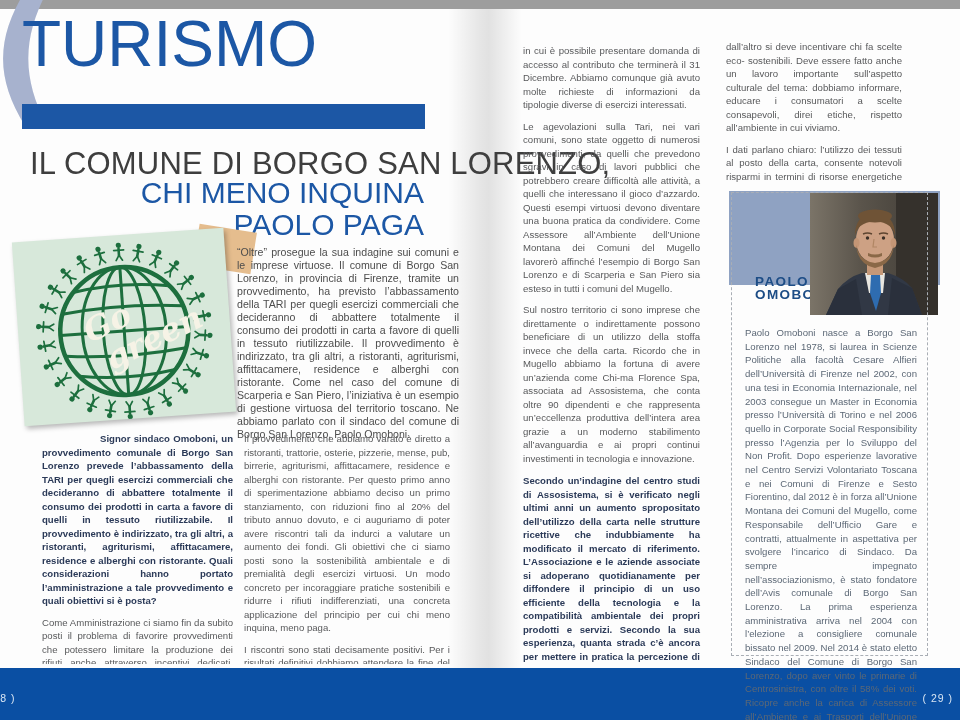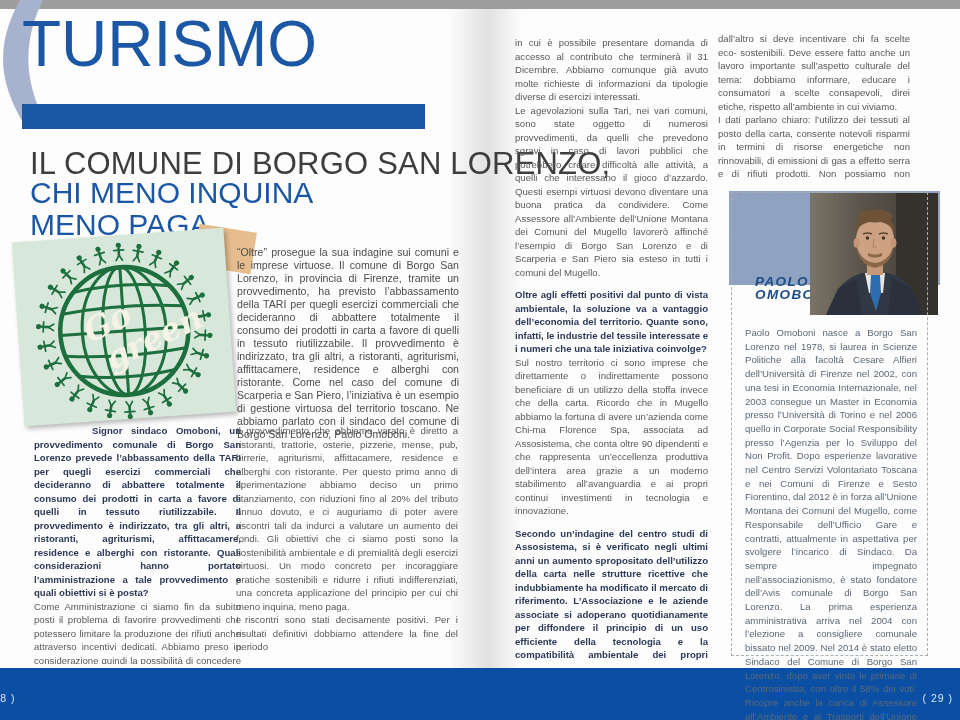--- a/index.html
+++ b/index.html
@@ -18,43 +18,43 @@
        font-family:"Liberation Sans",sans-serif;}
   .abs{position:absolute;}
   .top-strip{left:0;top:0;width:960px;height:9px;background:#9d9d9d;}
   .gutter{left:448px;top:9px;width:74px;height:659px;
     background:linear-gradient(90deg,rgba(0,0,0,0) 0%,rgba(0,0,0,0.09) 42%,rgba(0,0,0,0.11) 55%,rgba(0,0,0,0) 100%);}
   .big-paren{left:-10px;top:-22px;font-size:152px;line-height:1;font-weight:bold;
     color:#a7b2ce;font-family:"DejaVu Sans",sans-serif;}
   .turismo{left:22px;top:12px;font-size:64px;line-height:1;color:var(--accent);letter-spacing:0px;}
   .blue-bar{left:22px;top:104px;width:403px;height:25px;background:var(--accent);}
   .kicker{left:30px;top:146px;width:398px;font-size:31px;color:#3e3e3e;letter-spacing:0.2px;white-space:nowrap;}
-  .head-blue{left:30px;top:177px;width:394px;color:var(--accent);
+  .head-blue{left:30px;top:177px;width:394px;text-align:right;color:var(--accent);
     font-size:30px;line-height:32px;}
   .intro{left:237px;top:246px;width:222px;font-size:10.6px;line-height:13px;
     text-align:justify;color:#4c4c4c;}
   
   .logo-wrap{left:14px;top:226px;width:232px;height:204px;}
   .logo-tan{position:absolute;left:182px;top:2px;width:58px;height:42px;background:#e5bd8e;transform:rotate(9deg);}
   .logo-card{position:absolute;left:4px;top:9px;width:212px;height:184px;background:var(--cardgreen);
     transform:rotate(-4deg);box-shadow:2px 3px 5px rgba(0,0,0,0.28);}
   
   .col{overflow:hidden;text-align:justify;font-size:9.6px;line-height:13.5px;}
-  .col p{margin:0;}
+  .col p{margin:8px;}
   .col p.q{color:var(--navy);font-weight:bold;}
   .col p.a{color:var(--body);}
   .col p.gap{margin-top:9px;}
   .col p.indent{text-indent:58px;}
   .lcol1{left:34px;top:424px;width:207px;height:240px;}
   .lcol2{left:236px;top:424px;width:222px;height:240px;}
   .rcol1{left:515px;top:36px;width:193px;height:626px;}
   .rcol2{left:718px;top:32px;width:192px;height:150px;}
   
   .profile-frame{left:731px;top:192px;width:195px;height:462px;border:1px dashed #a9aeb5;z-index:3;pointer-events:none;}
-  .profile-box{left:729px;top:191px;width:211px;height:94px;background:var(--slate);z-index:2;font-style:italic;}
+  .profile-box{left:729px;top:191px;width:211px;height:94px;background:var(--slate);z-index:2;}
   .profile-name{position:absolute;left:26px;top:84px;color:var(--namecol);font-weight:bold;
     font-size:13.5px;line-height:13px;letter-spacing:1.4px;}
   .profile-photo{position:absolute;left:81px;top:2px;width:128px;height:122px;}
   .bio{left:745px;top:326px;width:172px;font-size:9.6px;line-height:13.7px;text-align:justify;
     color:var(--biocol);z-index:4;}
   
   .footer{left:0;top:668px;width:960px;height:52px;background:var(--barblue);}
   .pn{top:692px;color:#d9e6f4;font-size:10.5px;letter-spacing:1px;z-index:5;}
   .pn-left{left:-15px;}
   .pn-right{right:7px;margin-left:32px;}
@@ -64,21 +64,21 @@
 
 <div class="abs top-strip"></div>
 <div class="abs gutter"></div>
 
 <div class="abs big-paren">(</div>
 <div class="abs turismo">TURISMO</div>
 <div class="abs blue-bar"></div>
 <div class="abs kicker">IL COMUNE DI BORGO SAN LORENZO,</div>
 <div class="abs head-blue">
   <div>CHI MENO INQUINA</div>
-  <div>MENO PAGA</div>
+  <div>PAOLO PAGA</div>
 </div>
 
 <div class="abs logo-wrap">
   <div class="logo-tan"></div>
   <div class="logo-card">
     <svg id="emblem" width="212" height="184" viewBox="0 0 212 184">
       <g class="people">
           <g transform="translate(106.0 17.0) rotate(0.0)">
             <circle cx="0" cy="-6.8" r="2.6" fill="#1d6f3e"></circle>
             <line x1="0" y1="-3.5" x2="0" y2="3.2" stroke="#1d6f3e" stroke-width="2.6" stroke-linecap="round"></line>
@@ -287,21 +287,20 @@
     <p class="q indent">Signor sindaco Omoboni, un provvedimento comunale di Borgo San Lorenzo prevede l’abbassamento della TARI per quegli esercizi commerciali che decideranno di abbattere totalmente il consumo dei prodotti in carta a favore di quelli in tessuto riutilizzabile. Il provvedimento è indirizzato, tra gli altri, a ristoranti, agriturismi, affittacamere, residence e alberghi con ristorante. Quali considerazioni hanno portato l’amministrazione a tale provvedimento e quali obiettivi si è posta?</p>
     <p class="a">Come Amministrazione ci siamo fin da subito posti il problema di favorire provvedimenti che potessero limitare la produzione dei rifiuti anche attraverso incentivi dedicati. Abbiamo preso in considerazione quindi la possibilità di concedere sgravi a quelle attività virtuose che si fossero impegnate a ridurre la quantità di rifiuti indifferenziati. Da qui la scelta di abbassare la TARI a quegli esercizi commerciali che decidono di abbattere totalmente il consumo dei prodotti in carta a favore di quelli in stoffa riutilizzabile.</p>
   </div>
 <div class="abs col lcol2">
     <p class="a">Il provvedimento che abbiamo varato è diretto a ristoranti, trattorie, osterie, pizzerie, mense, pub, birrerie, agriturismi, affittacamere, residence e alberghi con ristorante. Per questo primo anno di sperimentazione abbiamo deciso un primo stanziamento, con riduzioni fino al 20% del tributo annuo dovuto, e ci auguriamo di poter avere riscontri tali da indurci a valutare un aumento dei fondi. Gli obiettivi che ci siamo posti sono la sostenibilità ambientale e di premialità degli esercizi virtuosi. Un modo concreto per incoraggiare pratiche sostenibili e ridurre i rifiuti indifferenziati, una concreta applicazione del principio per cui chi meno inquina, meno paga.</p>
     <p class="a">I riscontri sono stati decisamente positivi. Per i risultati definitivi dobbiamo attendere la fine del periodo</p>
   </div>
 <div class="abs col rcol1">
     <p class="a">in cui è possibile presentare domanda di accesso al contributo che terminerà il 31 Dicembre. Abbiamo comunque già avuto molte richieste di informazioni da tipologie diverse di esercizi interessati.</p>
     <p class="a">Le agevolazioni sulla Tari, nei vari comuni, sono state oggetto di numerosi provvedimenti, da quelli che prevedono sgravi in caso di lavori pubblici che potrebbero creare difficoltà alle attività, a quelli che interessano il gioco d’azzardo. Questi esempi virtuosi devono diventare una buona pratica da condividere. Come Assessore all’Ambiente dell’Unione Montana dei Comuni del Mugello lavorerò affinché l’esempio di Borgo San Lorenzo e di Scarperia e San Piero sia esteso in tutti i comuni del Mugello.</p>
-    <p class="q gap">Oltre agli effetti positivi dal punto di vista ambientale, la soluzione va a vantaggio dell’economia del territorio. Quante sono, infatti, le industrie del tessile interessate e i numeri che una tale iniziativa coinvolge?</p>
     <p class="a">Sul nostro territorio ci sono imprese che direttamente o indirettamente possono beneficiare di un utilizzo della stoffa invece che della carta. Ricordo che in Mugello abbiamo la fortuna di avere un’azienda come Chi-ma Florence Spa, associata ad Assosistema, che conta oltre 90 dipendenti e che rappresenta un’eccellenza produttiva dell’intera area grazie a un moderno stabilimento all’avanguardia e ai propri continui investimenti in tecnologia e innovazione.</p>
     <p class="q gap">Secondo un’indagine del centro studi di Assosistema, si è verificato negli ultimi anni un aumento spropositato dell’utilizzo della carta nelle strutture ricettive che indubbiamente ha modificato il mercato di riferimento. L’Associazione e le aziende associate si adoperano quotidianamente per diffondere il principio di un uso efficiente della tecnologia e la compatibilità ambientale dei propri prodotti e servizi. Secondo la sua esperienza, quanta strada c’è ancora per mettere in pratica la percezione di una nuova economia sostenibile, fondata sull’utilizzo dei prodotti tessili riutilizzabili e sul rispetto dell’ambiente?</p>
   </div>
 <div class="abs col rcol2">
     <p class="a">dall’altro si deve incentivare chi fa scelte eco- sostenibili. Deve essere fatto anche un lavoro importante sull’aspetto culturale del tema: dobbiamo informare, educare i consumatori a scelte consapevoli, direi etiche, rispetto all’ambiente in cui viviamo.</p>
     <p class="a">I dati parlano chiaro: l’utilizzo dei tessuti al posto della carta, consente notevoli risparmi in termini di risorse energetiche non rinnovabili, di emissioni di gas a effetto serra e di rifiuti prodotti. Non possiamo non tenerne conto nelle azioni amministrative che portiamo avanti.</p>
   </div>
 
 <div class="abs profile-box">
   <div class="profile-name">

